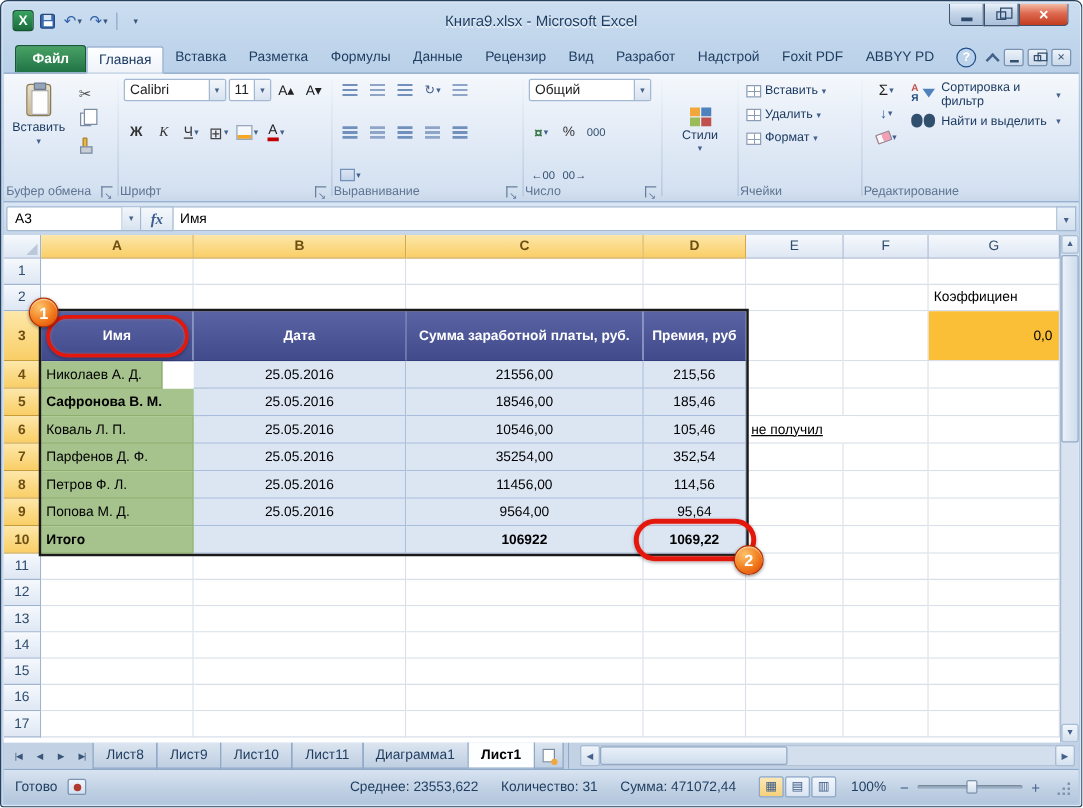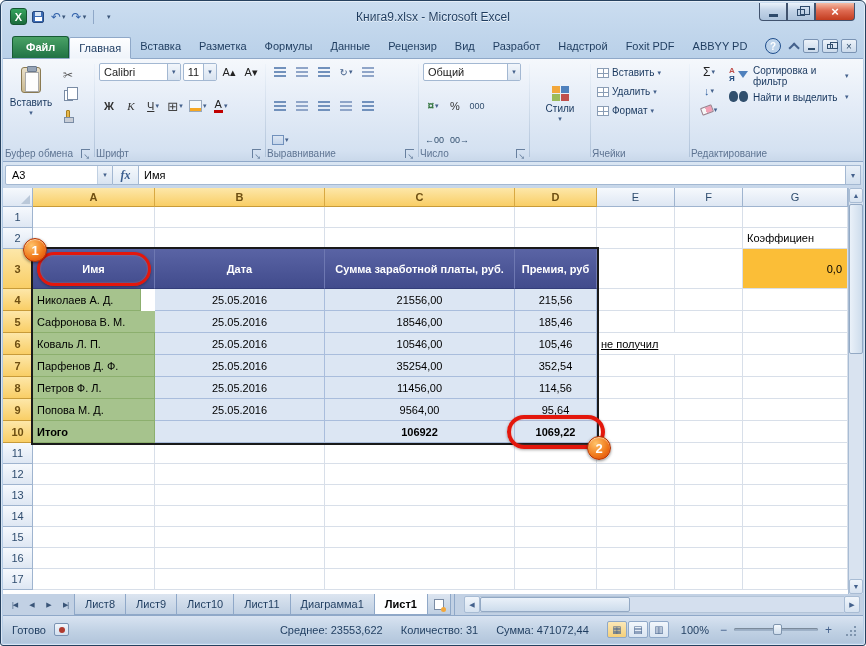--- a/index.html
+++ b/index.html
@@ -583,36 +583,36 @@
           <span>Премия, руб</span>
         </div>
         <div class="g-cell c-hdr" style="left: 322px; top: 61px; width: 190px; height: 40px;">
           <span>Сумма заработной платы, руб.</span>
         </div>
         <div class="g-cell" style="left: 594px; top: 61px; width: 78px; height: 40px;"></div>
         <div class="g-cell" style="left: 672px; top: 61px; width: 68px; height: 40px;"></div>
         <div class="g-cell c-right" style="left: 740px; top: 61px; width: 105px; height: 40px; background: rgb(251, 190, 55);">
           <span>0,0</span>
         </div>
-        <div class="g-cell c-name" style="left: 30px; top: 101px; width: 108px; height: 22px;">
+        <div class="g-cell c-name" style="left: 30px; top: 101px; width: 97px; height: 22px;">
           <span>Николаев А. Д.</span>
         </div>
         <div class="g-cell c-data" style="left: 152px; top: 101px; width: 170px; height: 22px;">
           <span>25.05.2016</span>
         </div>
         <div class="g-cell c-data" style="left: 322px; top: 101px; width: 190px; height: 22px;">
           <span>21556,00</span>
         </div>
         <div class="g-cell c-data" style="left: 512px; top: 101px; width: 82px; height: 22px;">
           <span>215,56</span>
         </div>
         <div class="g-cell" style="left: 594px; top: 101px; width: 78px; height: 22px;"></div>
         <div class="g-cell" style="left: 672px; top: 101px; width: 68px; height: 22px;"></div>
         <div class="g-cell" style="left: 740px; top: 101px; width: 105px; height: 22px;"></div>
-        <div class="g-cell c-name" style="left: 30px; top: 123px; width: 132px; height: 22px;">
+        <div class="g-cell c-name" style="left: 30px; top: 123px; width: 132px; height: 22px; font-weight: bold;">
           <span>Сафронова В. М.</span>
         </div>
         <div class="g-cell c-data" style="left: 152px; top: 123px; width: 170px; height: 22px;">
           <span>25.05.2016</span>
         </div>
         <div class="g-cell c-data" style="left: 322px; top: 123px; width: 190px; height: 22px;">
           <span>18546,00</span>
         </div>
         <div class="g-cell c-data" style="left: 512px; top: 123px; width: 82px; height: 22px;">
           <span>185,46</span>

